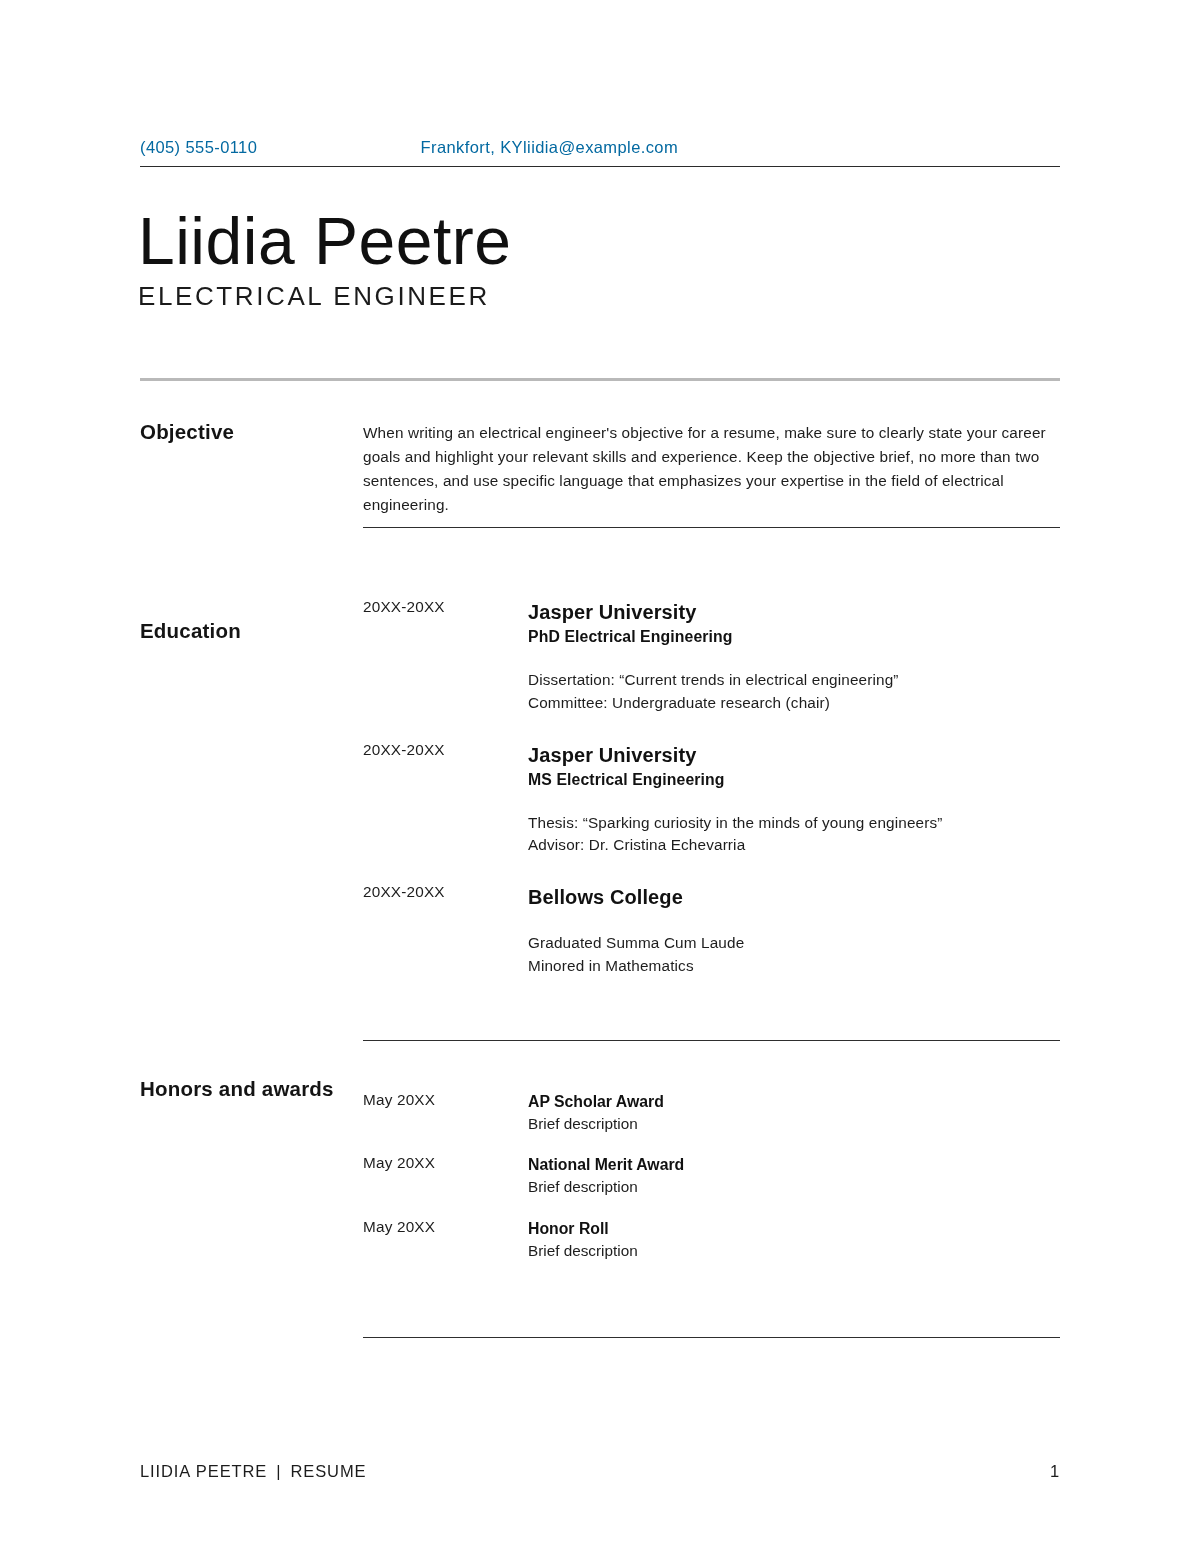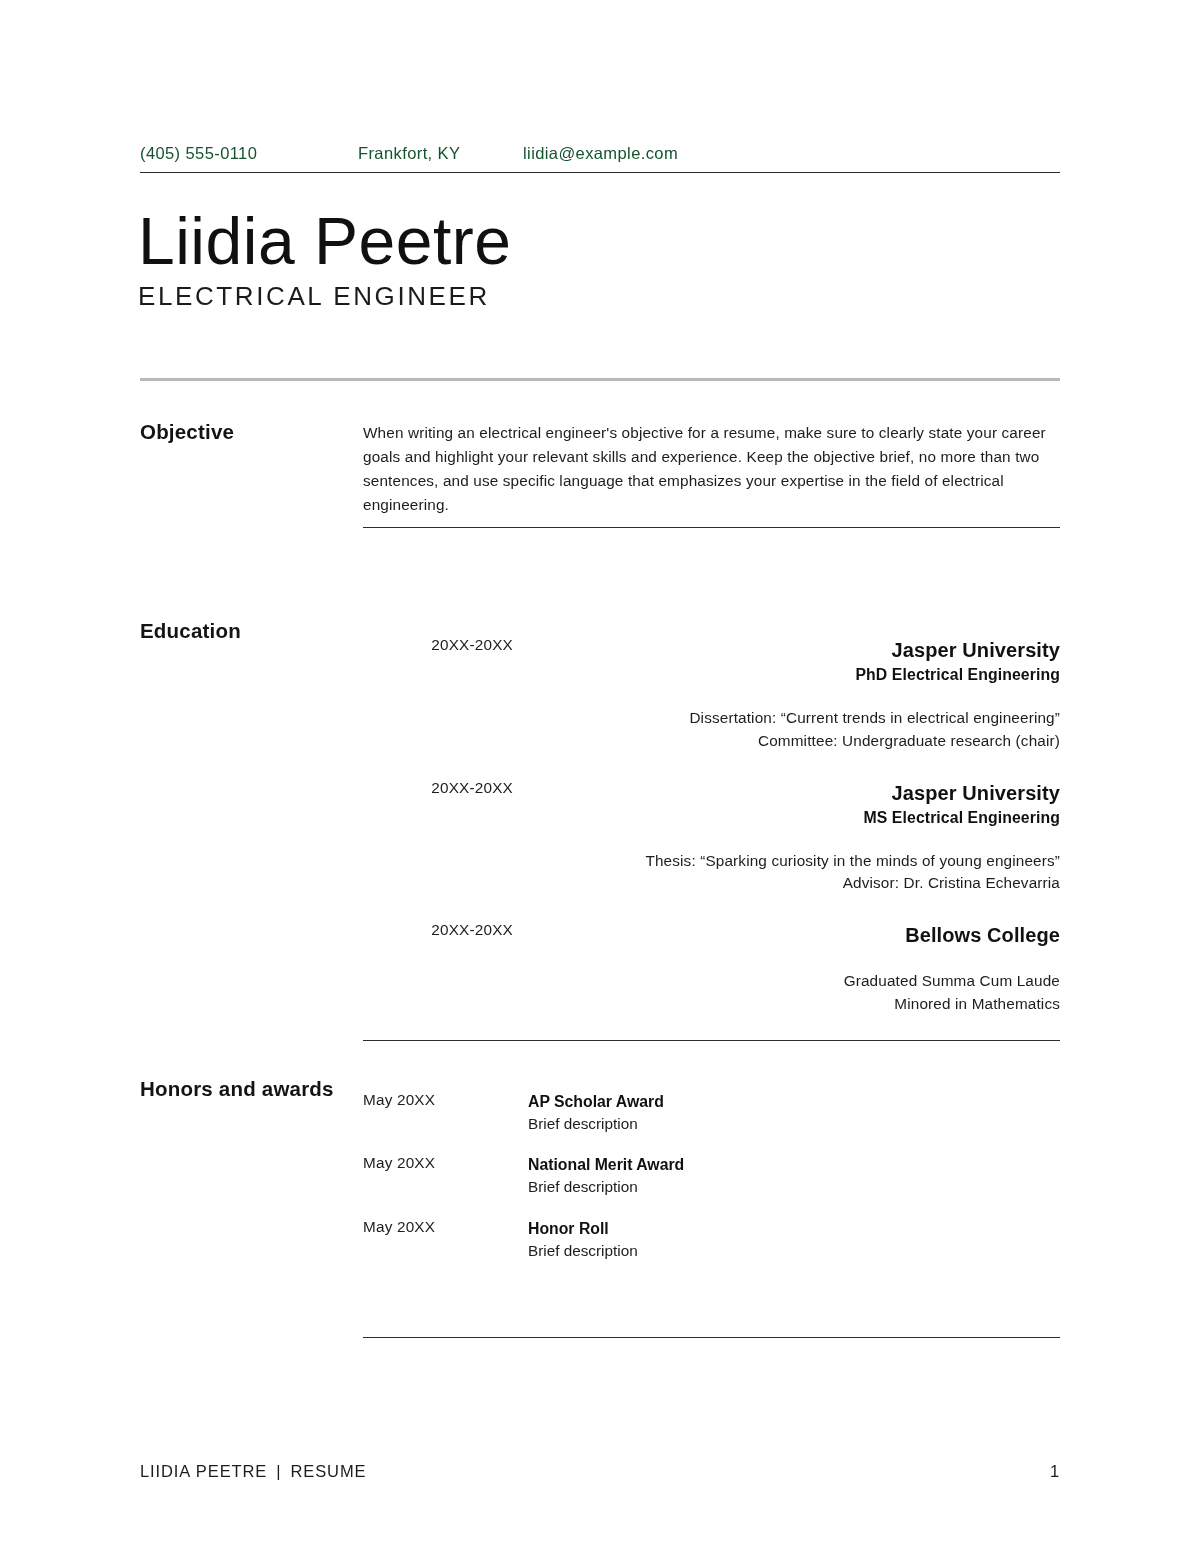--- a/index.html
+++ b/index.html
@@ -22,32 +22,32 @@
     width: 1200px;
     height: 1558px;
     box-sizing: border-box;
     padding: 0;
   }
 
   
   .contact-bar {
     position: absolute;
     left: 140px;
-    top: 144px;
+    top: 138px;
     width: 920px;
     display: flex;
     align-items: flex-end;
     font-size: 16.5px;
     letter-spacing: 0.4px;
-    color: #14532d;
+    color: #0369a1;
     padding-bottom: 9px;
     border-bottom: 1.6px solid #2b2b2b;
   }
   .contact-phone { width: 218px; }
-  .contact-location { width: 165px; }
+  .contact-location { width: 165px; text-align: right; }
   .contact-email { flex: 1; }
 
   
   .name-block {
     position: absolute;
     left: 138px;
     top: 205px;
     width: 920px;
   }
   .name {
@@ -207,21 +207,21 @@
 
   <div class="rule-thick"></div>
 
   <div class="section-label" style="top:418px;">Objective</div>
   <div class="section-body" style="top:412px;">
     <div class="para">When writing an electrical engineer's objective for a resume, make sure to clearly state your career goals and highlight your relevant skills and experience. Keep the objective brief, no more than two sentences, and use specific language that emphasizes your expertise in the field of electrical engineering.</div>
   </div>
   <div class="rule-thin" style="top:527px;"></div>
 
   <div class="section-label" style="top:617px;">Education</div>
-  <div class="section-body" style="top:636px;text-align:right;">
+  <div class="section-body" style="top:598px;">
 
     <div class="entry">
       <div class="entry-date">20XX-20XX</div>
       <div class="entry-main">
         <div class="entry-org">Jasper University</div>
         <div class="entry-degree">PhD Electrical Engineering</div>
         <div class="entry-detail detail-gap">Dissertation: “Current trends in electrical engineering”</div>
         <div class="entry-detail">Committee: Undergraduate research (chair)</div>
       </div>
     </div>

